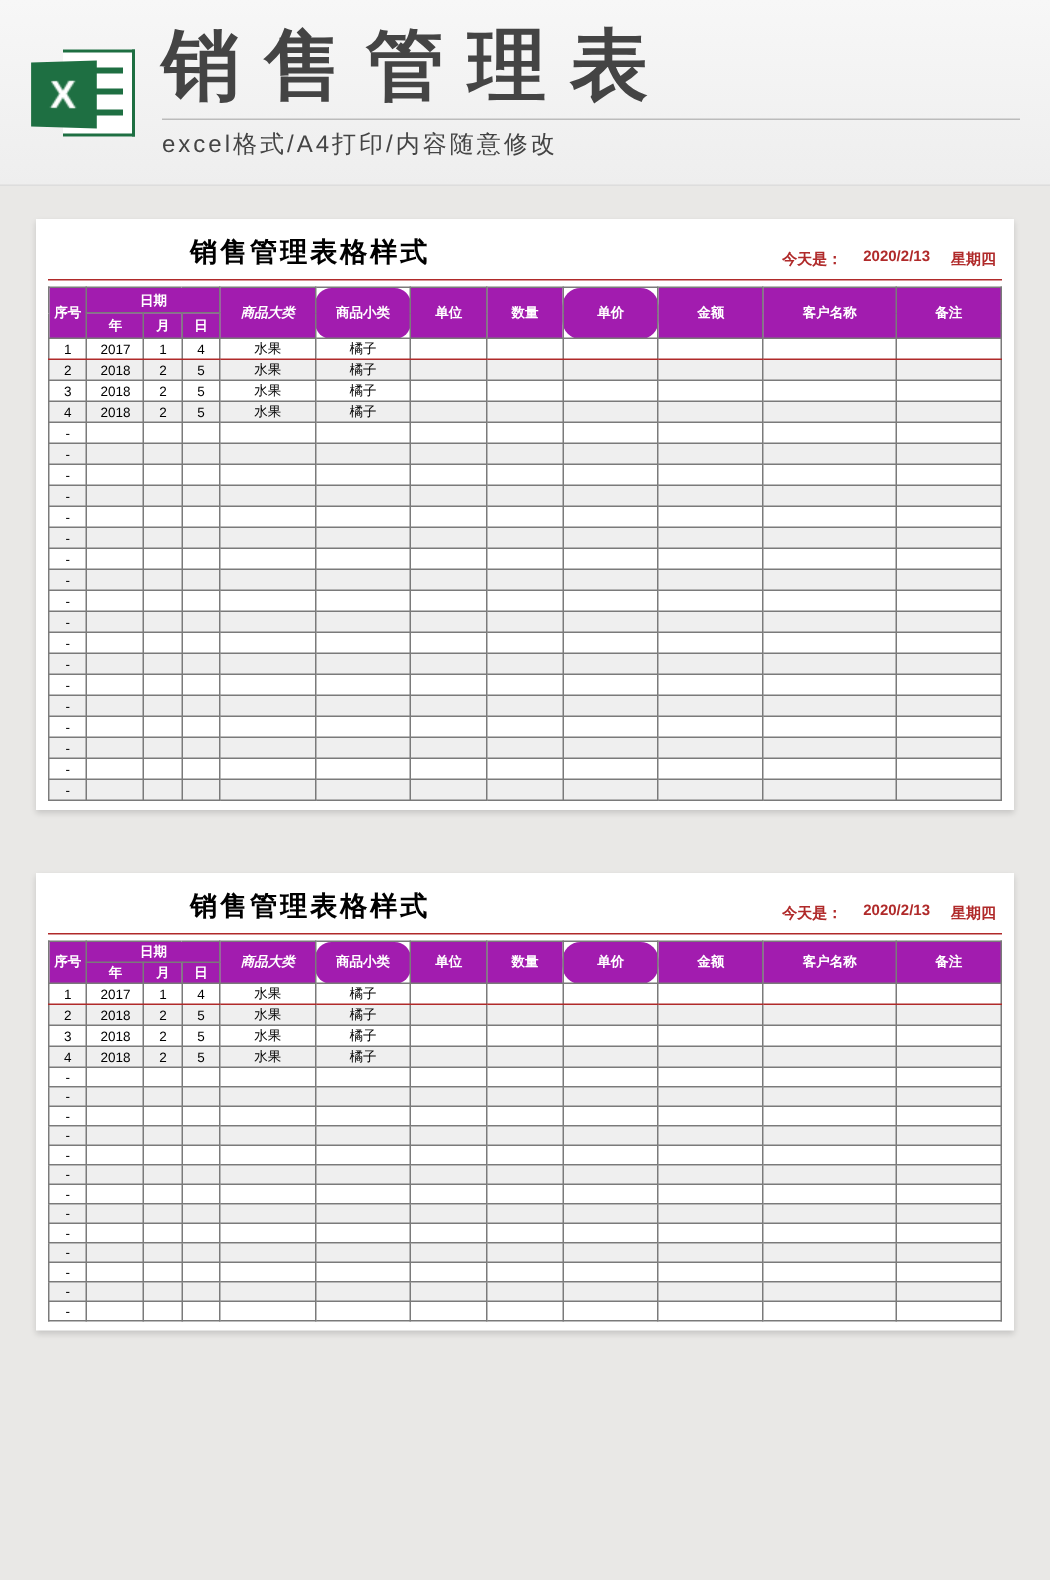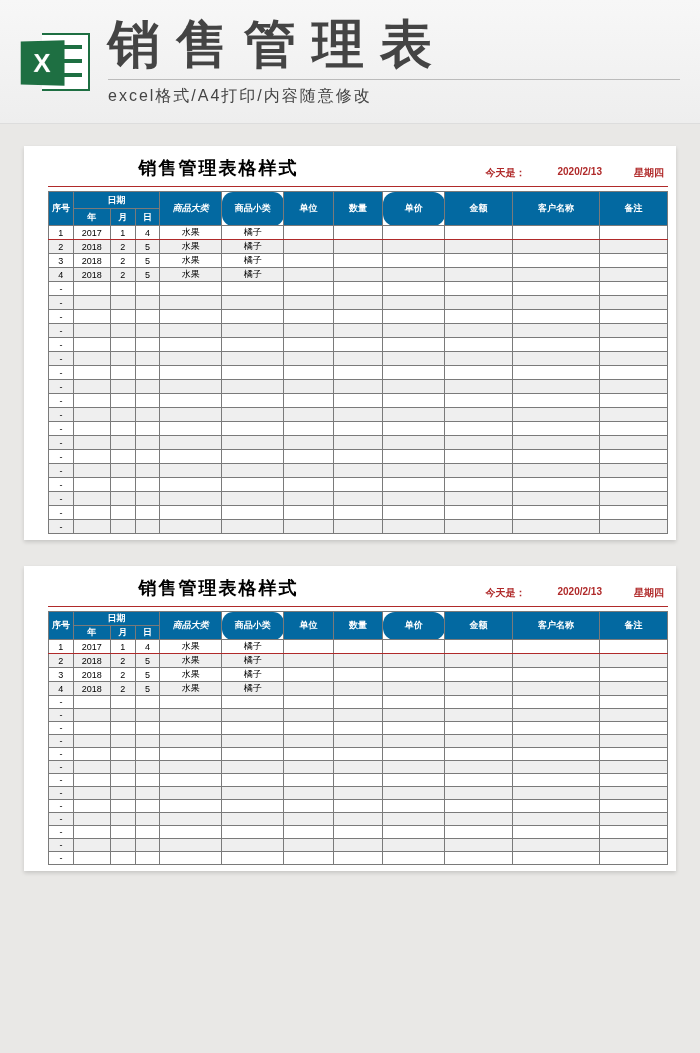--- a/index.html
+++ b/index.html
@@ -48,62 +48,62 @@
   .banner-text { flex: 1; color: #444; }
   .banner-title { font-size: 52px; letter-spacing: 16px; font-weight: 600; line-height: 1.1;}
   .banner-sub { font-size: 16px; letter-spacing: 2px; margin-top: 6px; border-top:1px solid #bbb; padding-top:6px;}
   .page-wrap {
     padding: 22px 24px 10px 24px;
   }
   .sheet {
     background: #fff;
     width: 100%;
     box-shadow: 0 2px 4px rgba(0,0,0,0.15);
-    margin-bottom: 26px;
-    padding: 10px 8px 6px 24px;
+    margin-bottom: 42px;
+    padding: 10px 8px 6px 8px;
   }
   .sheet-head {
     display: flex;
     align-items: flex-end;
     margin-bottom: 4px;
   }
   .sheet-title {
     flex: 0 0 55%;
     text-align: center;
     font-size: 18px; font-weight: 700;
     letter-spacing: 2px;
     border-bottom: 1.5px solid #b02a2a;
     padding-bottom: 6px;
   }
   .sheet-meta {
     flex: 1;
     display: flex;
     justify-content: flex-end;
-    gap: 32px;
+    gap: 14px;
     font-size: 10px;
     color: #b02a2a;
     font-weight: 700;
     border-bottom: 1.5px solid #b02a2a;
     padding-bottom: 6px;
     padding-right: 4px;
   }
   table.grid {
     width: 100%;
     border-collapse: collapse;
     font-size: 9px;
   }
   table.grid th, table.grid td {
     border: 1px solid #7a7a7a;
     text-align: center;
     vertical-align: middle;
     height: 14px;
     padding: 0 1px;
   }
   table.grid th {
-    background: #0369a1;
+    background: #a21caf;
     color: #fff;
     font-weight: 700;
     height: 17px;
   }
   table.grid tr.zebra td { background: #efefef; }
   table.grid tr.plain td { background: #fff; }
   table.grid tr.redline td { border-bottom: 1.2px solid #b02a2a; }
 
   .col-seq  { width: 4%; }
   .col-y    { width: 6%; }

